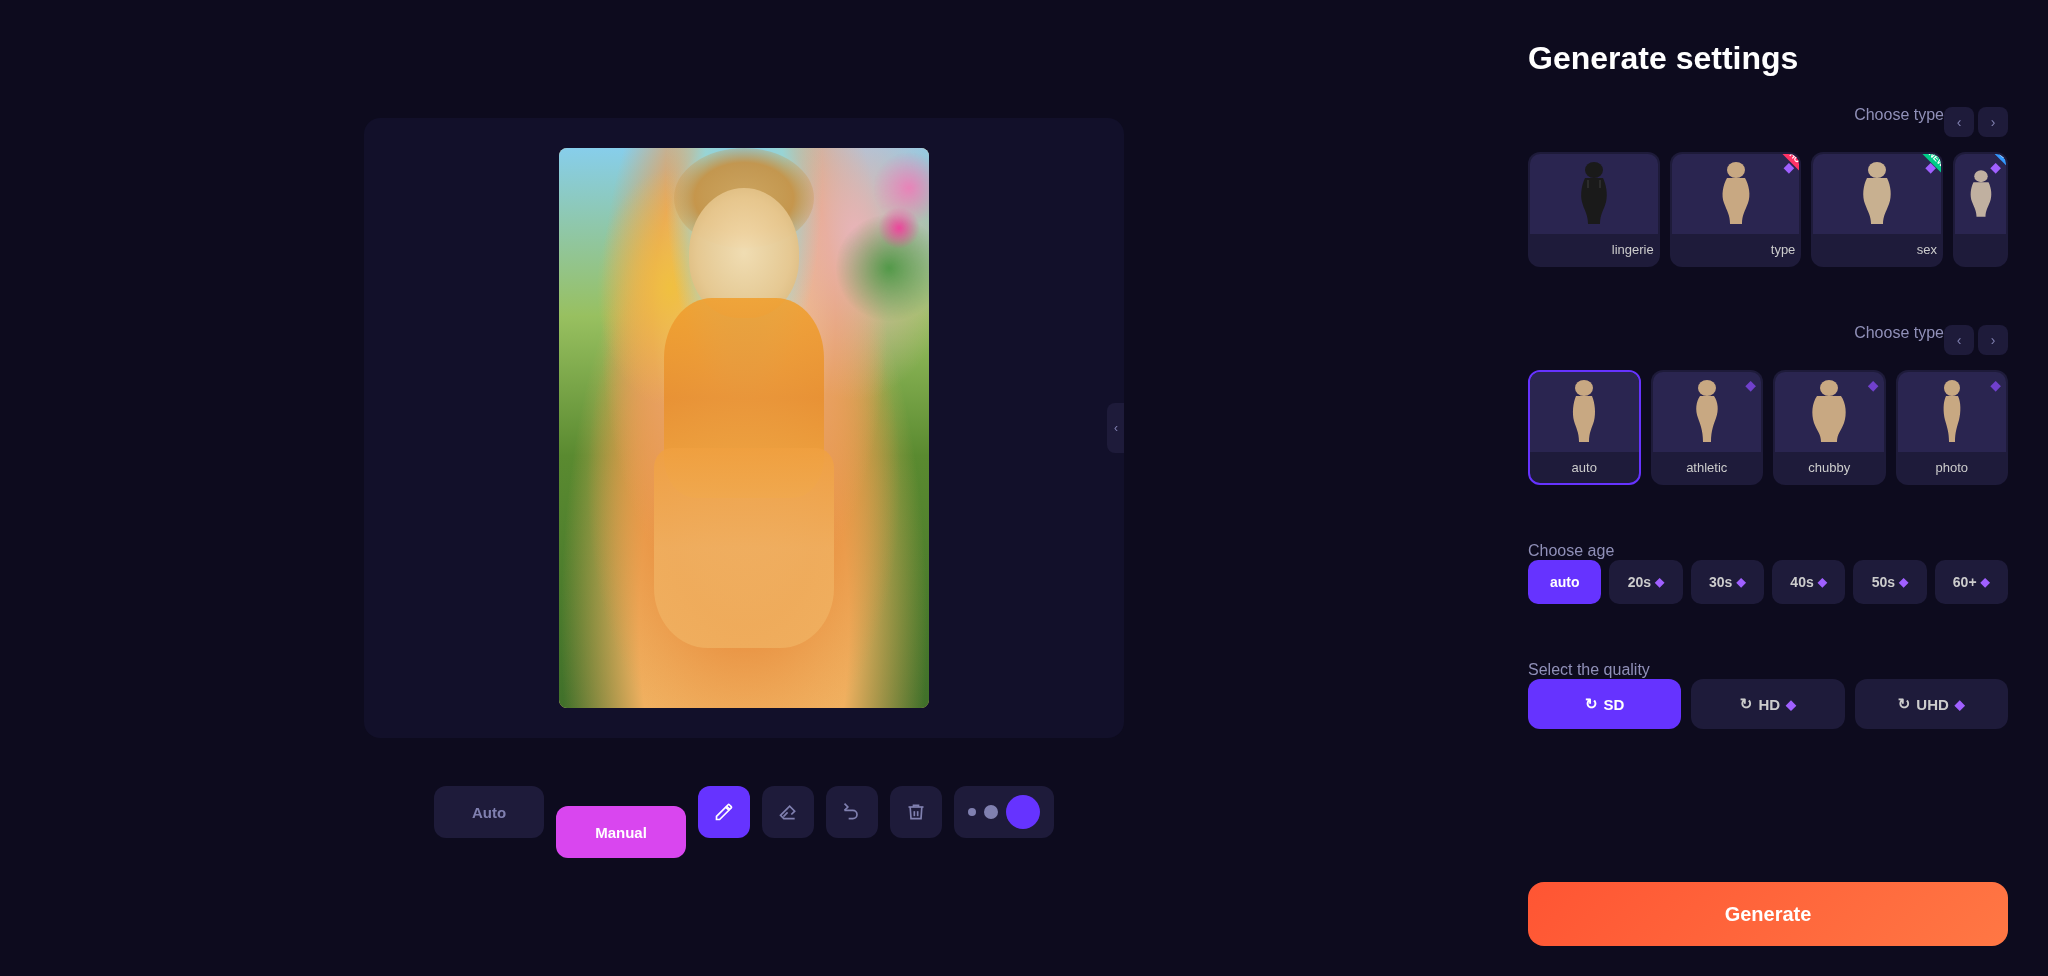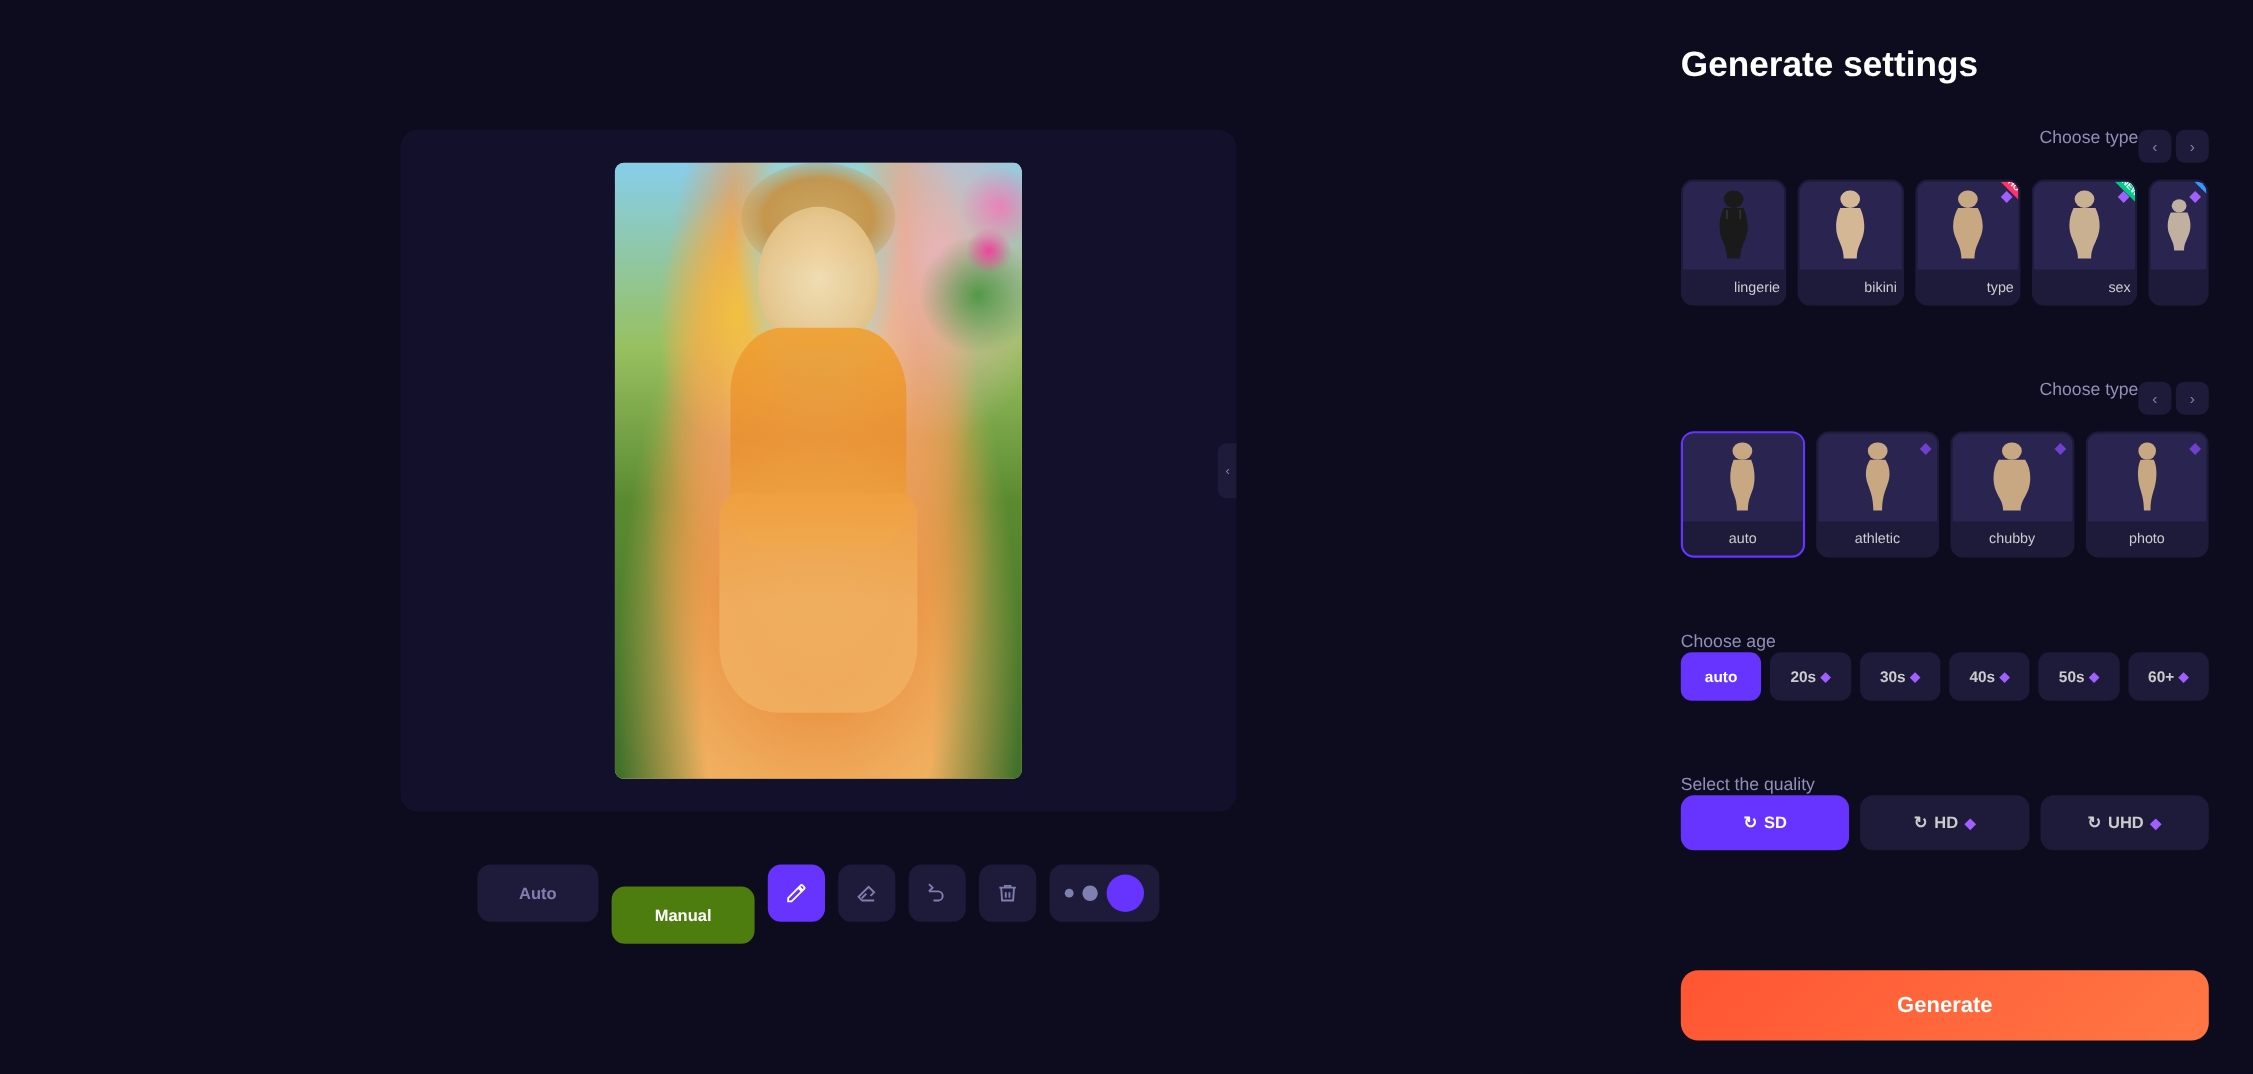--- a/index.html
+++ b/index.html
@@ -76,21 +76,21 @@
       padding: 0 28px;
     }
 
     .btn-auto {
       background: #1e1b3a;
       color: #8080b0;
       min-width: 110px;
     }
 
     .btn-manual {
-      background: #4d7c0f;
+      background: #d946ef;
       color: #fff;
       min-width: 130px;
       margin-top: 40px;
     }
 
     .toolbar-icon-btn {
       width: 52px;
       height: 52px;
       border-radius: 12px;
       border: none;
@@ -142,21 +142,21 @@
       border-radius: 50%;
       background: #6633ff;
     }
 
     
     .right-panel {
       width: 560px;
       padding: 40px 40px 30px 40px;
       display: flex;
       flex-direction: column;
-      gap: 12px;
+      gap: 1px;
       overflow-y: auto;
       background: #0d0b1e;
     }
 
     .settings-title {
       font-size: 32px;
       font-weight: 700;
       color: #fff;
       margin-bottom: 28px;
     }
@@ -490,29 +490,20 @@
             <ellipse cx="20" cy="8" rx="9" ry="8" fill="#1a1a1a"></ellipse>
             <path d="M11 16 C8 22 6 32 8 40 C10 48 14 52 14 62 L26 62 C26 52 30 48 32 40 C34 32 32 22 29 16 Z" fill="#1a1a1a"></path>
 
             <line x1="14" y1="18" x2="14" y2="26" stroke="#333" stroke-width="1.5"></line>
             <line x1="26" y1="18" x2="26" y2="26" stroke="#333" stroke-width="1.5"></line>
           </svg>
         </div>
         <div class="type-card-label">lingerie</div>
       </div>
 
-      <div class="type-card">
-        <div class="type-card-img">
-          <svg width="40" height="65" viewBox="0 0 40 65">
-            <ellipse cx="20" cy="8" rx="9" ry="8" fill="#d4b896"></ellipse>
-            <path d="M11 16 C8 22 6 32 8 40 C10 48 14 52 14 62 L26 62 C26 52 30 48 32 40 C34 32 32 22 29 16 Z" fill="#d4b896"></path>
-          </svg>
-        </div>
-        <div class="type-card-label">bikini</div>
-      </div>
 
       <div class="type-card">
         <div class="type-card-img" style="position:relative;">
           <svg width="40" height="65" viewBox="0 0 40 65">
             <ellipse cx="20" cy="8" rx="9" ry="8" fill="#c8a882"></ellipse>
             <path d="M11 16 C7 23 5 33 8 41 C11 49 14 53 14 62 L26 62 C26 53 29 49 32 41 C35 33 33 23 29 16 Z" fill="#c8a882"></path>
           </svg>
 
           <div style="position:absolute;top:0;right:0;overflow:hidden;width:40px;height:40px;">
             <div style="background:#ff3366;color:#fff;font-size:8px;font-weight:800;text-align:center;transform:rotate(45deg) translate(8px,-10px);width:50px;padding:2px 0;">HOT</div>

